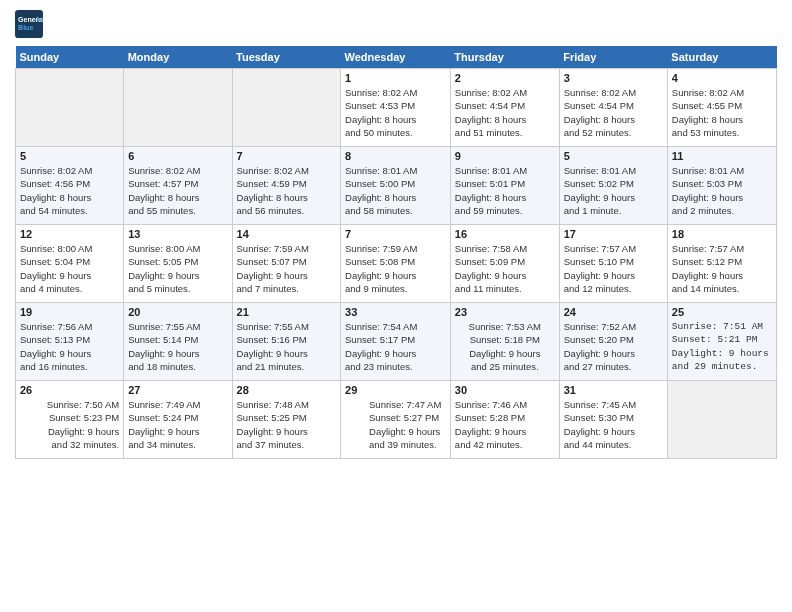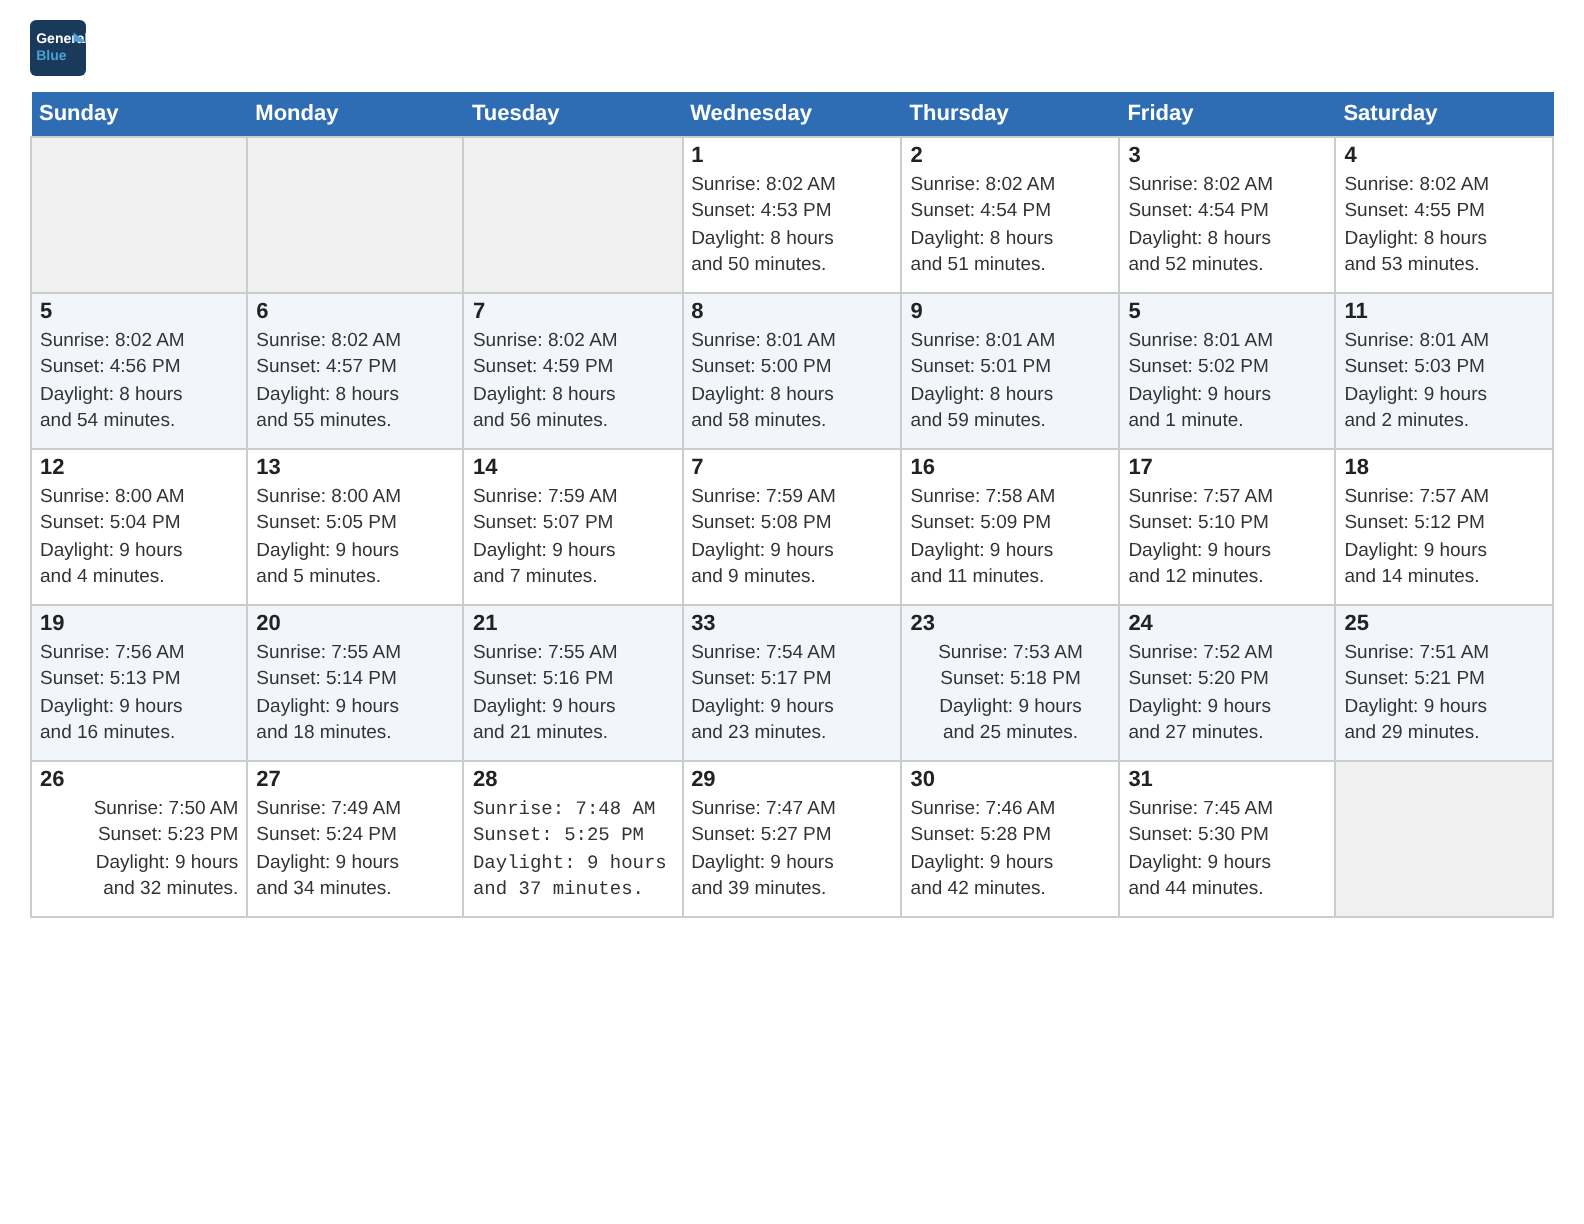--- a/index.html
+++ b/index.html
@@ -304,21 +304,21 @@
           </td>
           <td>
             <span class="day-num">24</span>
             <div class="day-info" style="white-space: pre-line;">Sunrise: 7:52 AM
 Sunset: 5:20 PM
 Daylight: 9 hours
 and 27 minutes.</div>
           </td>
           <td>
             <span class="day-num">25</span>
-            <div class="day-info" style="white-space: pre-line;">Sunrise: 7:51 AM
+            <div class="day-info" style="white-space: pre-line; font-family: Liberation Mono, monospace;">Sunrise: 7:51 AM
 Sunset: 5:21 PM
 Daylight: 9 hours
 and 29 minutes.</div>
           </td>
         </tr>
         <tr>
           <td>
             <span class="day-num">26</span>
             <div class="day-info" style="white-space: pre-line; text-align: right;">Sunrise: 7:50 AM
 Sunset: 5:23 PM
@@ -327,28 +327,28 @@
           </td>
           <td>
             <span class="day-num">27</span>
             <div class="day-info" style="white-space: pre-line;">Sunrise: 7:49 AM
 Sunset: 5:24 PM
 Daylight: 9 hours
 and 34 minutes.</div>
           </td>
           <td>
             <span class="day-num">28</span>
-            <div class="day-info" style="white-space: pre-line; font-family: Liberation Mono, monospace;">Sunrise: 7:48 AM
+            <div class="day-info" style="white-space: pre-line;">Sunrise: 7:48 AM
 Sunset: 5:25 PM
 Daylight: 9 hours
 and 37 minutes.</div>
           </td>
           <td>
             <span class="day-num">29</span>
-            <div class="day-info" style="white-space: pre-line;">Sunrise: 7:47 AM
+            <div class="day-info" style="white-space: pre-line; margin-left: 24px;">Sunrise: 7:47 AM
 Sunset: 5:27 PM
 Daylight: 9 hours
 and 39 minutes.</div>
           </td>
           <td>
             <span class="day-num">30</span>
             <div class="day-info" style="white-space: pre-line;">Sunrise: 7:46 AM
 Sunset: 5:28 PM
 Daylight: 9 hours
 and 42 minutes.</div>

